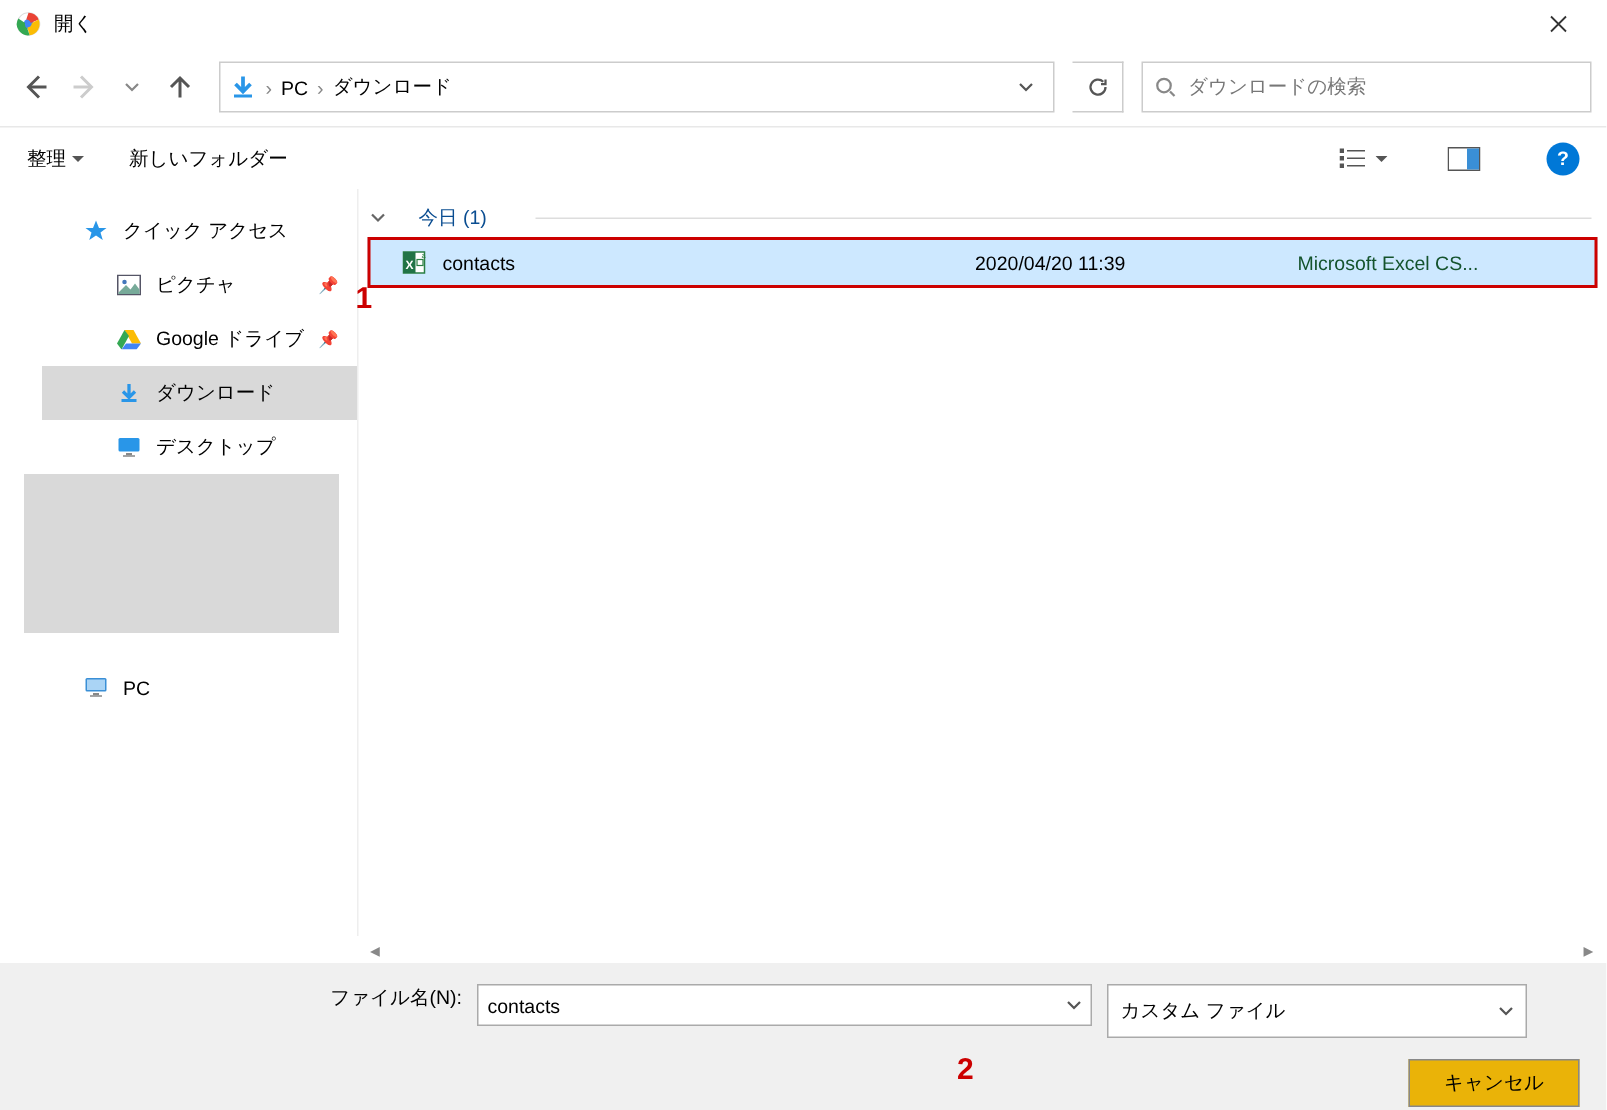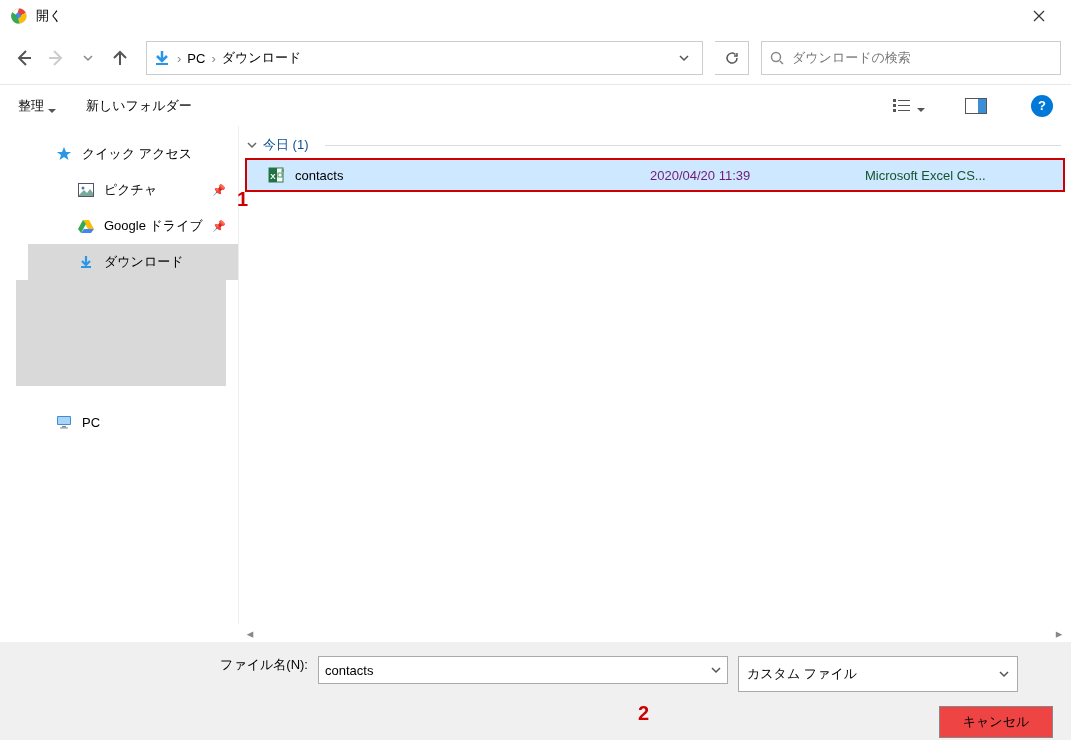--- a/index.html
+++ b/index.html
@@ -14,64 +14,64 @@
   .nav-arrow { width: 28px; height: 28px; display: flex; align-items: center; justify-content: center; color: #777; }
   .nav-arrow.disabled { color: #bbb; }
   .breadcrumb { flex: 1; height: 34px; border: 1px solid #ccc; display: flex; align-items: center; padding: 0 6px; gap: 6px; margin: 0 8px; }
   .bc-down { width: 18px; height: 18px; display: flex; align-items: center; justify-content: center; }
   .bc-dropdown { width: 24px; height: 32px; display:flex; align-items:center; justify-content:center; color:#555;}
   .bc-refresh { width: 34px; height: 34px; border:1px solid #ccc; border-left:none; display:flex; align-items:center; justify-content:center;}
   .searchbox { width: 300px; height: 34px; border: 1px solid #ccc; display: flex; align-items: center; padding: 10px 8px; gap:8px; color:#777; margin-left:8px;}
   
   .toolbar { height: 42px; display: flex; align-items: center; padding: 0 18px; gap: 30px; border-top:1px solid #e8e8e8;}
   .toolbar .spacer { flex: 1; }
-  .toolbar-btn { display: flex; align-items: flex-end; gap: 4px; cursor: pointer; }
+  .toolbar-btn { display: flex; align-items: center; gap: 4px; cursor: pointer; }
   .help-icon { width:22px; height:22px; border-radius:50%; background:#0078d7; color:#fff; display:flex; align-items:center; justify-content:center; font-weight:bold;}
   
   .mainarea { display: flex; height: 498px; }
   .sidebar { width: 238px; padding-top: 10px; }
   .sidebar-item { height: 36px; display: flex; align-items: center; padding-left: 28px; gap: 10px; cursor: pointer; position:relative;margin-left:28px;}
   .sidebar-item.sub { padding-left: 50px; }
   .sidebar-item.selected { background: #d9d9d9; }
   .sidebar-item .pin { position:absolute; right:12px; color:#888; font-size:11px;}
   .sidebar-item.redacted { background:#d9d9d9; height:106px; margin:0 8px 0 16px; width:210px;}
   .icon-star { color:#2996e8;}
   .icon-folder-blue { color:#2996e8;}
   
   .filelist { flex: 1; position: relative; border-left:1px solid #eee;}
   .columns { height: 34px; display: flex; align-items: center; color: #444; padding-left: 20px; border-bottom:1px solid #f0f0f0;}
   .col-name { width: 385px; }
   .col-date { width: 215px; }
   .col-type { width: 170px; }
   .col-size { flex:1;}
   .sort-ind { position:absolute; left:515px; top:2px; color:#555; font-size:10px;}
   
-  .group-header { display: flex; align-items: center; padding: 10px 0 4px 8px; gap: 6px; color:#0a4d91;}
+  .group-header { display: flex; align-items: center; padding: 10px 0 4px 8px; gap: 22px; color:#0a4d91;}
   .group-header .line { flex:1; height:1px; background:#ddd; margin-left:10px; margin-right:10px;}
   
   .file-row { height: 34px; display: flex; align-items: center; background: #cde8ff; margin: 0 6px; padding-left: 20px; border: 2px solid #cc0000;}
   .file-row .file-icon { width:18px; height:18px; margin-right:10px; }
   .file-row .fname { width: 355px; }
-  .file-row .fdate { width: 215px; color:#701a75;}
+  .file-row .fdate { width: 215px; color:#000000;}
   .file-row .ftype { color:#14532d;}
   
   .annotation { position:absolute; color:#cc0000; font-weight:bold; font-size:20px; font-family:Arial;}
   
   .scroll-h { height:18px; display:flex; align-items:center; padding:0 4px; margin-left:238px;}
   .scroll-h .track{flex:1; height:16px; }
   .scroll-h .arrow{width:16px;height:16px;display:flex;align-items:center;justify-content:center;color:#888;}
   
   .bottombar { background: #f0f0f0; padding: 14px 18px 20px 18px; }
   .filename-row { display: flex; align-items: flex-start; gap: 10px; margin-bottom: 14px; }
   .filename-row .label { width: 290px; text-align: right; }
   .filename-row select, .filename-row .fname-input { height: 28px; border: 1px solid #aaa; background:#fff; padding:0 6px;}
   .fname-input { width: 410px; display:flex; align-items:center; justify-content:space-between;}
   .filter-select { width: 280px; display:flex; align-items:center; justify-content:space-between; padding:17px 8px; height:28px; border:1px solid #aaa; background:#fff;}
   .button-row { display:flex; justify-content:flex-end; gap:12px; position:relative;}
-  .btn { width:114px; height:32px; border:1px solid #888; background:#ef4444; display:flex; align-items:center; justify-content:center; cursor:pointer;}
+  .btn { width:114px; height:32px; border:1px solid #888; background:#eab308; display:flex; align-items:center; justify-content:center; cursor:pointer;}
   .btn.primary { border:2px solid #0078d7; background:#e5f1fb;}
   .btn-wrap-highlight{ border:3px solid #cc0000; padding:2px;}
   
   svg { display:block;}
 </style>
 </head>
 <body>
 
 <div class="titlebar">
   <span class="chrome-icon">
@@ -215,20 +215,30 @@
     </div>
     <div class="sidebar-item sub selected">
       <span class="icon-folder-blue">
         <svg width="16" height="16" viewBox="0 0 16 16">
             <path d="M8 2 V10 M4 7 L8 11 L12 7" stroke="#2996e8" stroke-width="2.2" fill="none"></path>
             <rect x="3" y="12" width="10" height="2" fill="#2996e8"></rect>
           </svg>
       </span>
       <span>ダウンロード</span>
     </div>
+    <div class="sidebar-item sub">
+      <span>
+        <svg width="16" height="14" viewBox="0 0 16 14">
+            <rect x="1" y="1" width="14" height="9" fill="#2996e8" rx="1"></rect>
+            <rect x="6" y="11" width="4" height="1.5" fill="#888"></rect>
+            <rect x="4" y="12.5" width="8" height="1" fill="#888"></rect>
+          </svg>
+      </span>
+      <span>デスクトップ</span>
+    </div>
     <div class="sidebar-item redacted"></div>
     <div style="height:18px;"></div>
     <div class="sidebar-item">
       <span>
         <svg width="16" height="14" viewBox="0 0 16 14">
             <rect x="1" y="1" width="14" height="9" fill="#3a8fd6" rx="1"></rect>
             <rect x="2" y="2" width="12" height="7" fill="#aad4f5"></rect>
             <rect x="6" y="11" width="4" height="1.5" fill="#888"></rect>
             <rect x="4" y="12.5" width="8" height="1" fill="#888"></rect>
           </svg>

